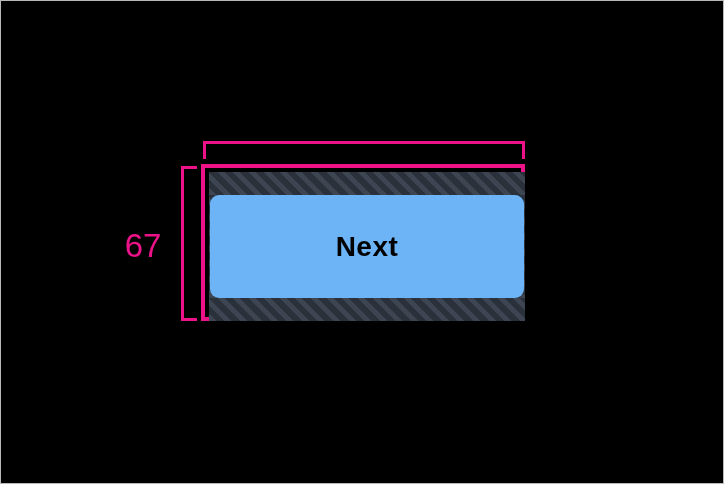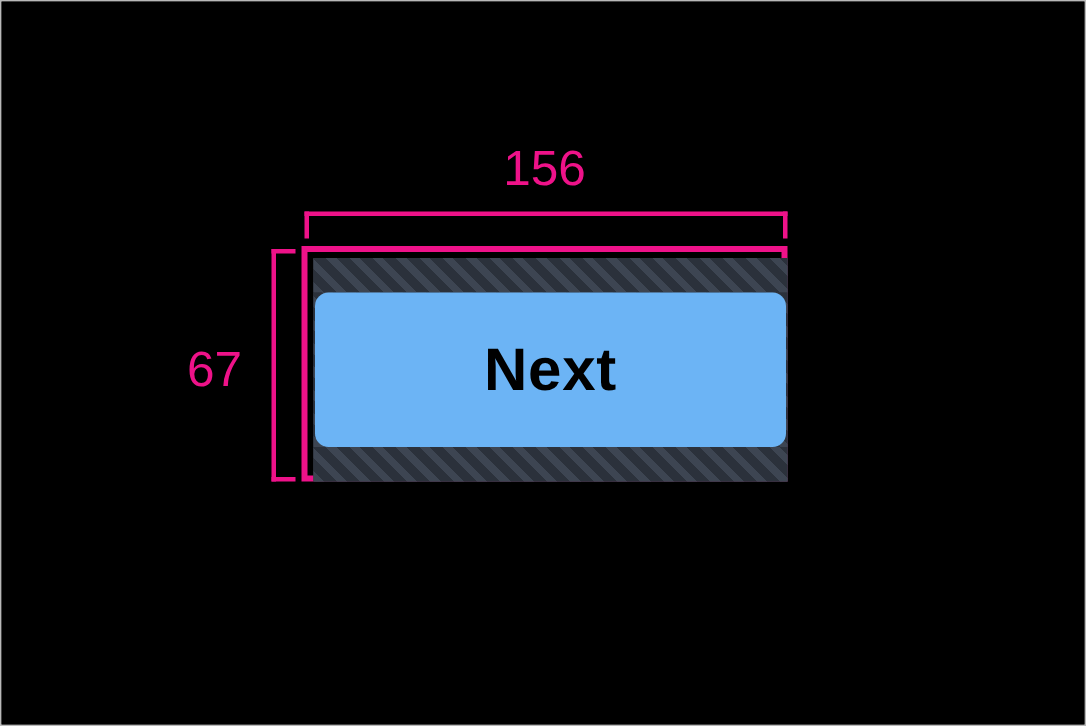--- a/index.html
+++ b/index.html
@@ -89,21 +89,21 @@
     display: flex;
     align-items: center;
     justify-content: center;
     border: none;
     padding: 0;
   }
 
   .next-button-label {
     color: #000000;
     font-family: "Liberation Sans", sans-serif;
-    font-size: 40px;
+    font-size: 28px;
     font-weight: bold;
     letter-spacing: 0.5px;
     line-height: 1;
   }
 
   
   .dim-label {
     position: absolute;
     color: #ee1289;
     font-family: "Liberation Sans", sans-serif;
@@ -153,21 +153,20 @@
     border-bottom: 3px solid #ee1289;
   }
 </style>
 </head>
 <body>
 
 <div id="screen">
 
   <div class="canvas-bg"></div>
 
-  <div class="dim-label dim-label-width">156</div>
 
   <div class="bracket-h"></div>
 
   <div class="dim-label dim-label-height">67</div>
 
   <div class="bracket-v"></div>
 
   <div class="measure-box">
     <div class="elem-stack">
 

